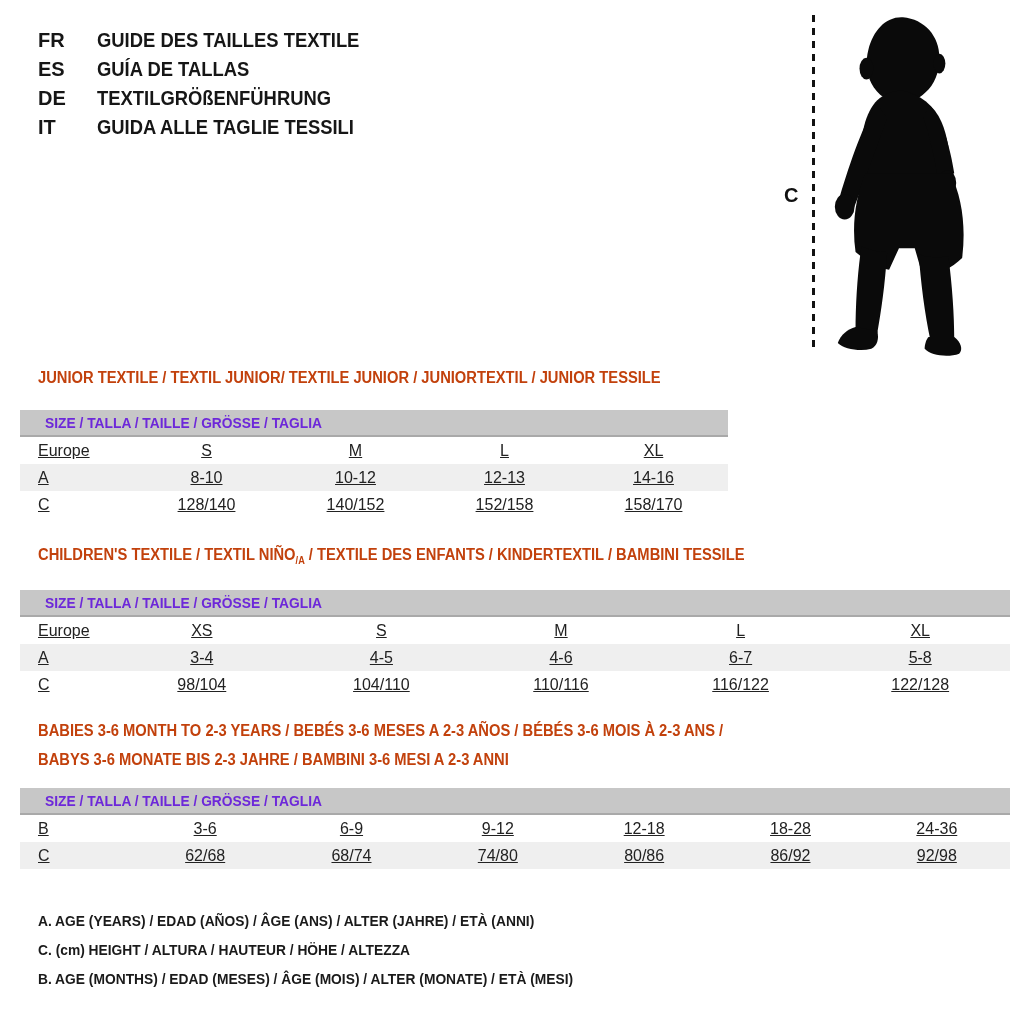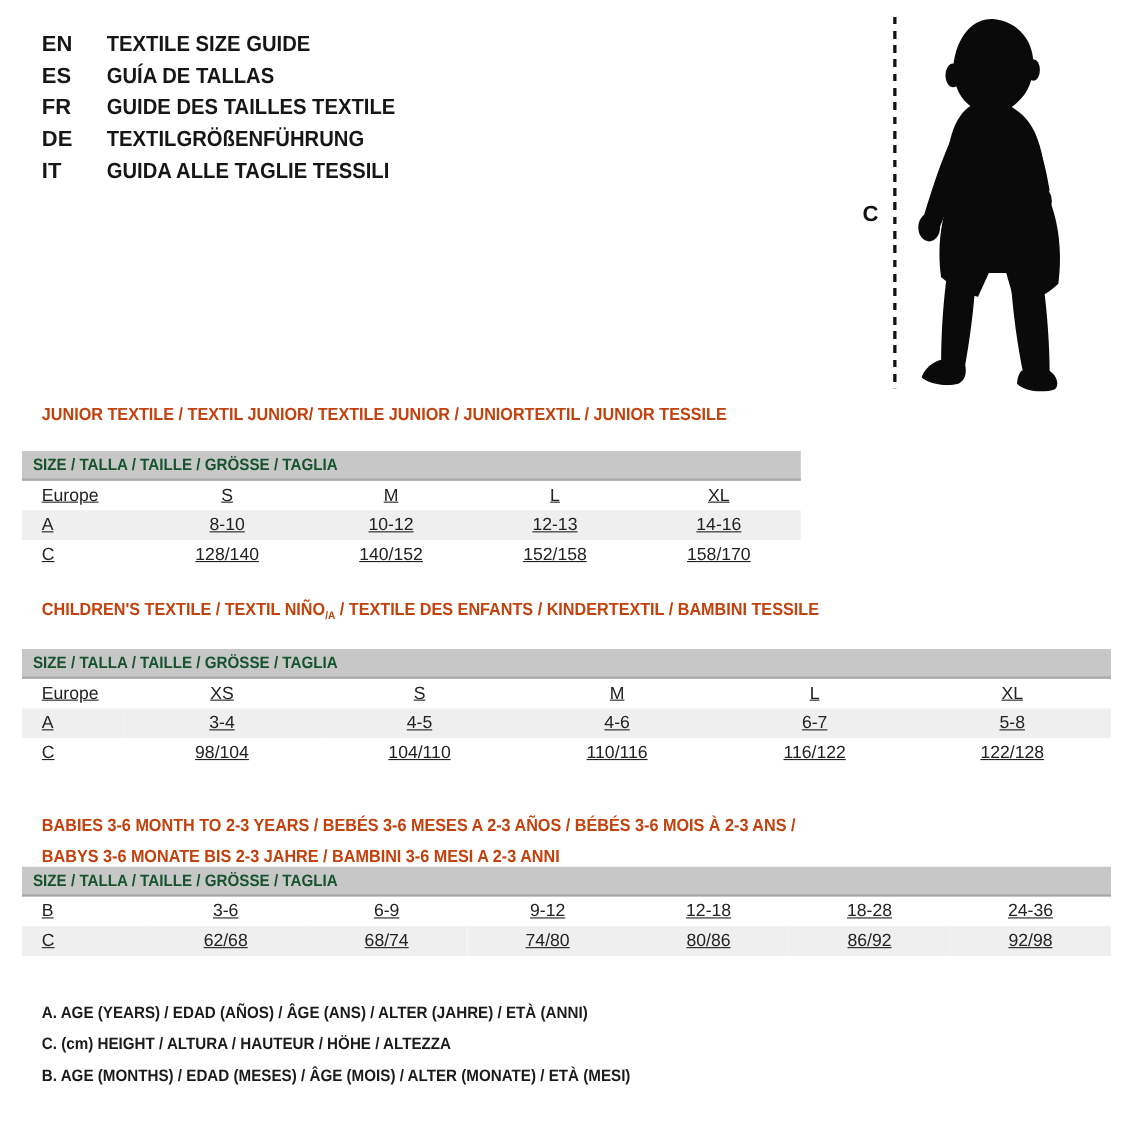--- a/index.html
+++ b/index.html
@@ -20,48 +20,44 @@
   .height-label{position:absolute;left:24px;top:184px;font-size:20px;font-weight:bold;color:#111;}
   .baby-svg{position:absolute;left:62px;top:12px;width:150px;height:346px;}
 
   
   .section-title{position:absolute;font-weight:bold;font-size:16px;color:#c2410c;white-space:nowrap;}
   .sub{font-size:10px;vertical-align:-4px;}
 
   
   .size-table{position:absolute;}
   .bar{height:25px;line-height:25px;background:#c7c7c7;border-bottom:2px solid #a9a9a9;
-       padding-left:10px;font-weight:bold;font-size:15px;color:#14532d;}
+       padding-left:25px;font-weight:bold;font-size:15px;color:#6d28d9;}
   table{border-collapse:collapse;table-layout:fixed;width:100%;}
   td{height:27px;font-size:16px;text-align:center;padding:0;vertical-align:middle;color:#222;
      white-space:nowrap;overflow:hidden;text-decoration:underline;}
   td.row-label{text-align:left;padding-left:18px;}
   tr.alt{background:#efefef;}
 
   
   .footnotes{position:absolute;left:38px;top:906px;}
   .footnote{line-height:29px;font-weight:bold;font-size:15px;color:#1a1a1a;white-space:nowrap;}
 </style>
 </head>
 <body>
 
 <div id="page">
 
   <div class="lang-block">
     <div class="lang-row">
-      <span class="lang-code">EN</span>
-      <span class="cond">TEXTILE SIZE GUIDE</span>
+      <span class="lang-code">FR</span>
+      <span class="cond">GUIDE DES TAILLES TEXTILE</span>
     </div>
     <div class="lang-row">
       <span class="lang-code">ES</span>
       <span class="cond">GUÍA DE TALLAS</span>
-    </div>
-    <div class="lang-row">
-      <span class="lang-code">FR</span>
-      <span class="cond">GUIDE DES TAILLES TEXTILE</span>
     </div>
     <div class="lang-row">
       <span class="lang-code">DE</span>
       <span class="cond">TEXTILGRÖßENFÜHRUNG</span>
     </div>
     <div class="lang-row">
       <span class="lang-code">IT</span>
       <span class="cond">GUIDA ALLE TAGLIE TESSILI</span>
     </div>
   </div>
@@ -167,21 +163,21 @@
         <td>98/104</td>
         <td>104/110</td>
         <td>110/116</td>
         <td>116/122</td>
         <td>122/128</td>
       </tr>
     </tbody>
       </table>
   </div>
 
-  <div class="section-title" style="left:38px;top:716px;line-height:29px;margin-top:20px;">
+  <div class="section-title" style="left:38px;top:716px;line-height:29px;">
     <span class="cond">BABIES 3-6 MONTH TO 2-3 YEARS / BEBÉS 3-6 MESES A 2-3 AÑOS / BÉBÉS 3-6 MOIS À 2-3 ANS /</span><br>
     <span class="cond">BABYS 3-6 MONATE BIS 2-3 JAHRE / BAMBINI 3-6 MESI A 2-3 ANNI</span>
   </div>
   <div class="size-table" style="left:20px;top:788px;width:990px;">
     <div class="bar">
       <span class="cond">SIZE / TALLA / TAILLE / GRÖSSE / TAGLIA</span>
     </div>
     <table>
       <colgroup>
           <col style="width:112px">

